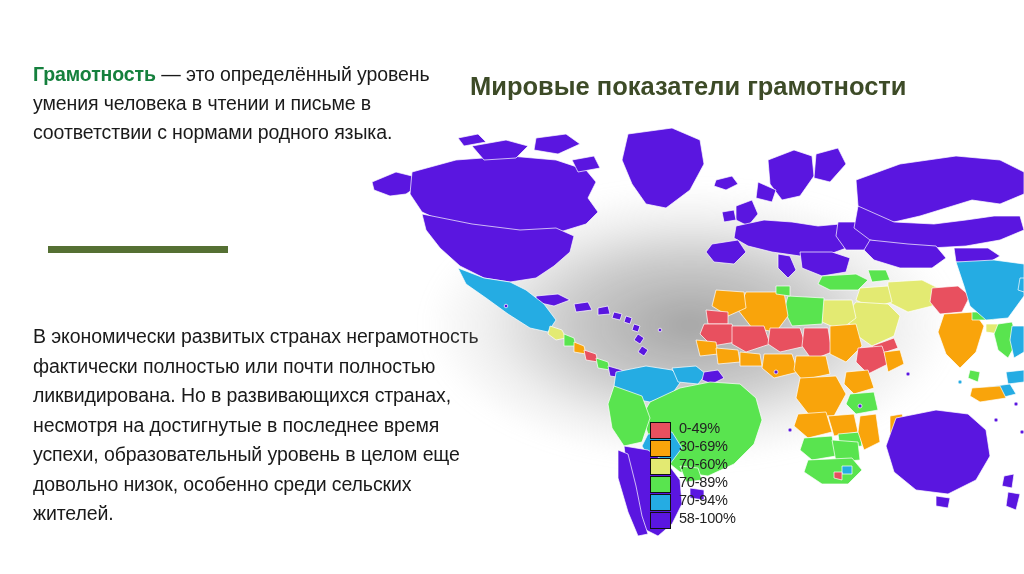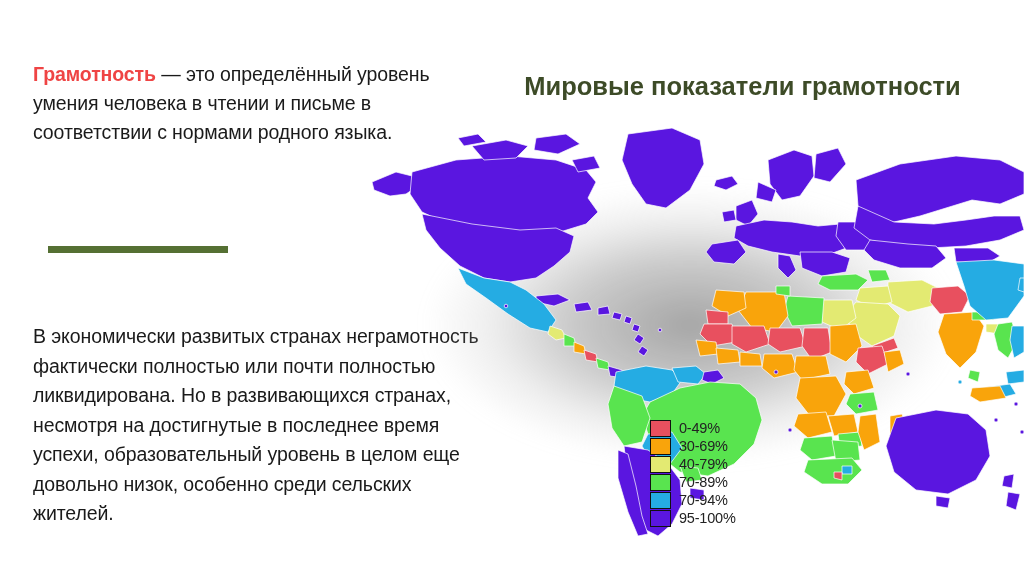--- a/index.html
+++ b/index.html
@@ -17,38 +17,38 @@
     position:absolute;left:33px;top:60px;width:440px;
   }
   .para{
     font-size:19.5px;
     line-height:29px;
     color:#1a1a1a;
     letter-spacing:-0.1px;
     margin:0;
   }
   .para .lead{
-    color:#ef4444;
+    color:#15803d;
     font-weight:bold;
   }
   .divider{
     position:absolute;left:48px;top:246px;
     width:180px;height:7px;
     background:#557033;
   }
   .para2{
     position:absolute;left:33px;top:322px;width:450px;
     font-size:19.5px;line-height:29.5px;color:#1a1a1a;
     letter-spacing:-0.1px;margin:0;
   }
 
   
   .map-title{
     position:absolute;left:470px;top:72px;width:545px;
-    text-align:center;
+    text-align:left;
     font-size:25.5px;
     font-weight:bold;
     color:#3d4b27;
     letter-spacing:0px;
   }
 
   
   .map-area{
     position:absolute;left:360px;top:120px;width:664px;height:420px;
   }
@@ -63,21 +63,21 @@
     pointer-events:none;
   }
   .map-svg{position:absolute;left:0;top:0;}
 
   
   .legend{
     position:absolute;left:650px;top:419px;
     border:0;
   }
   .legend-row{
-    display:flex;align-items:center;height:18px;
+    display:flex;align-items:flex-end;height:18px;
   }
   .swatch{
     width:21px;height:17px;
     border:1.5px solid #111;
     box-sizing:border-box;
     margin-bottom:-1.5px;
   }
   .legend-label{
     font-size:14.5px;
     color:#232323;
@@ -357,33 +357,33 @@
       <span class="legend-label">0-49%</span>
     </div>
 
     <div class="legend-row">
       <span class="swatch" style="background:#f9a40b"></span>
       <span class="legend-label">30-69%</span>
     </div>
 
     <div class="legend-row">
       <span class="swatch" style="background:#e3ea72"></span>
-      <span class="legend-label">40-79%</span>
+      <span class="legend-label">70-60%</span>
     </div>
 
     <div class="legend-row">
       <span class="swatch" style="background:#59e44f"></span>
       <span class="legend-label">70-89%</span>
     </div>
 
     <div class="legend-row">
       <span class="swatch" style="background:#25ace3"></span>
       <span class="legend-label">70-94%</span>
     </div>
 
     <div class="legend-row">
       <span class="swatch" style="background:#5a16e0"></span>
-      <span class="legend-label">95-100%</span>
+      <span class="legend-label">58-100%</span>
     </div>
 
   </div>
 
 </div>
 
 </body></html>

